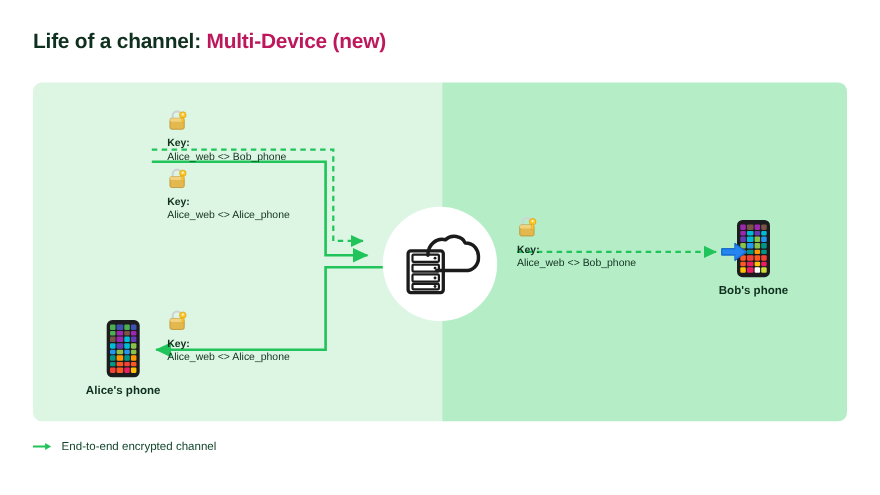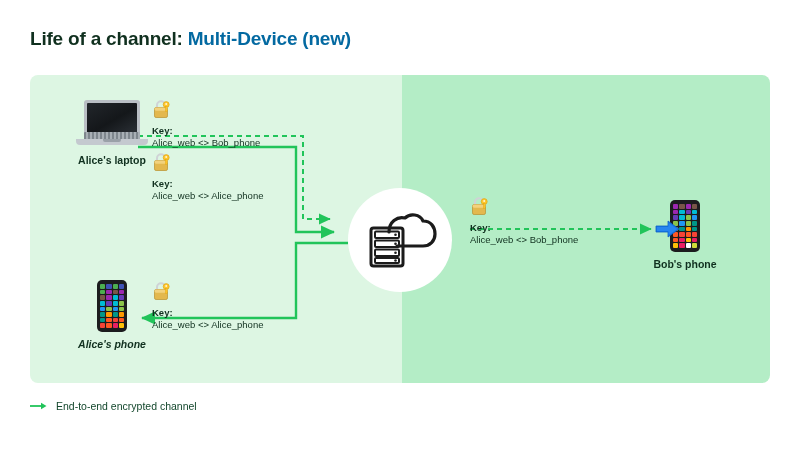--- a/index.html
+++ b/index.html
@@ -12,21 +12,21 @@
   }
   #stage{position:absolute;left:0;top:0;width:800px;height:450px;}
 
   
   .title{
     position:absolute;left:30px;top:28px;
     font-size:19px;font-weight:bold;letter-spacing:-0.2px;
     white-space:nowrap;
   }
   .title .t-dark{color:#10301f;}
-  .title .t-accent{color:#0369a1;}
+  .title .t-accent{color:#be185d;}
 
   
   .panel{position:absolute;}
   .panel-left{
     left:30px;top:75px;width:372px;height:308px;
     background:#ddf6e3;
     border-radius:8px 0 0 8px;
   }
   .panel-right{
     left:402px;top:75px;width:368px;height:308px;
@@ -136,33 +136,22 @@
 
     <path d="M138,136 L303,136 L303,219 L330,219" fill="none" stroke="#21c45a" stroke-width="2" stroke-dasharray="5,4" marker-end="url(#ah-dash)"></path>
 
     <path d="M138,147 L296,147 L296,232 L334,232" fill="none" stroke="#21c45a" stroke-width="2.4" marker-end="url(#ah-solid)"></path>
 
     <path d="M348,243 L296,243 L296,318 L142,318" fill="none" stroke="#21c45a" stroke-width="2.4" marker-end="url(#ah-solid)"></path>
 
     <path d="M470,229 L651,229" fill="none" stroke="#21c45a" stroke-width="2" stroke-dasharray="5,4" marker-end="url(#ah-dash)"></path>
   </svg>
 
-  <div class="node" style="left:62px;top:100px;width:100px;">
-    <div class="laptop">
-      <div class="lt-lid">
-          <div class="lt-screen"></div>
-        </div>
-      <div class="lt-key"></div>
-      <div class="lt-base"></div>
-      <div class="lt-notch"></div>
-    </div>
-    <div class="node-label">Alice's laptop</div>
-  </div>
-
-  <div class="node" style="left:67px;top:280px;width:90px;font-style:italic;">
+
+  <div class="node" style="left:67px;top:291px;width:90px;">
     <div class="phone">
       <div class="ph-body">
           <div class="ph-grid">
             <i style="background: rgb(76, 175, 80);"></i>
             <i style="background: rgb(63, 81, 181);"></i>
             <i style="background: rgb(76, 175, 80);"></i>
             <i style="background: rgb(63, 81, 181);"></i>
             <i style="background: rgb(76, 175, 80);"></i>
             <i style="background: rgb(156, 39, 176);"></i>
             <i style="background: rgb(121, 85, 72);"></i>

